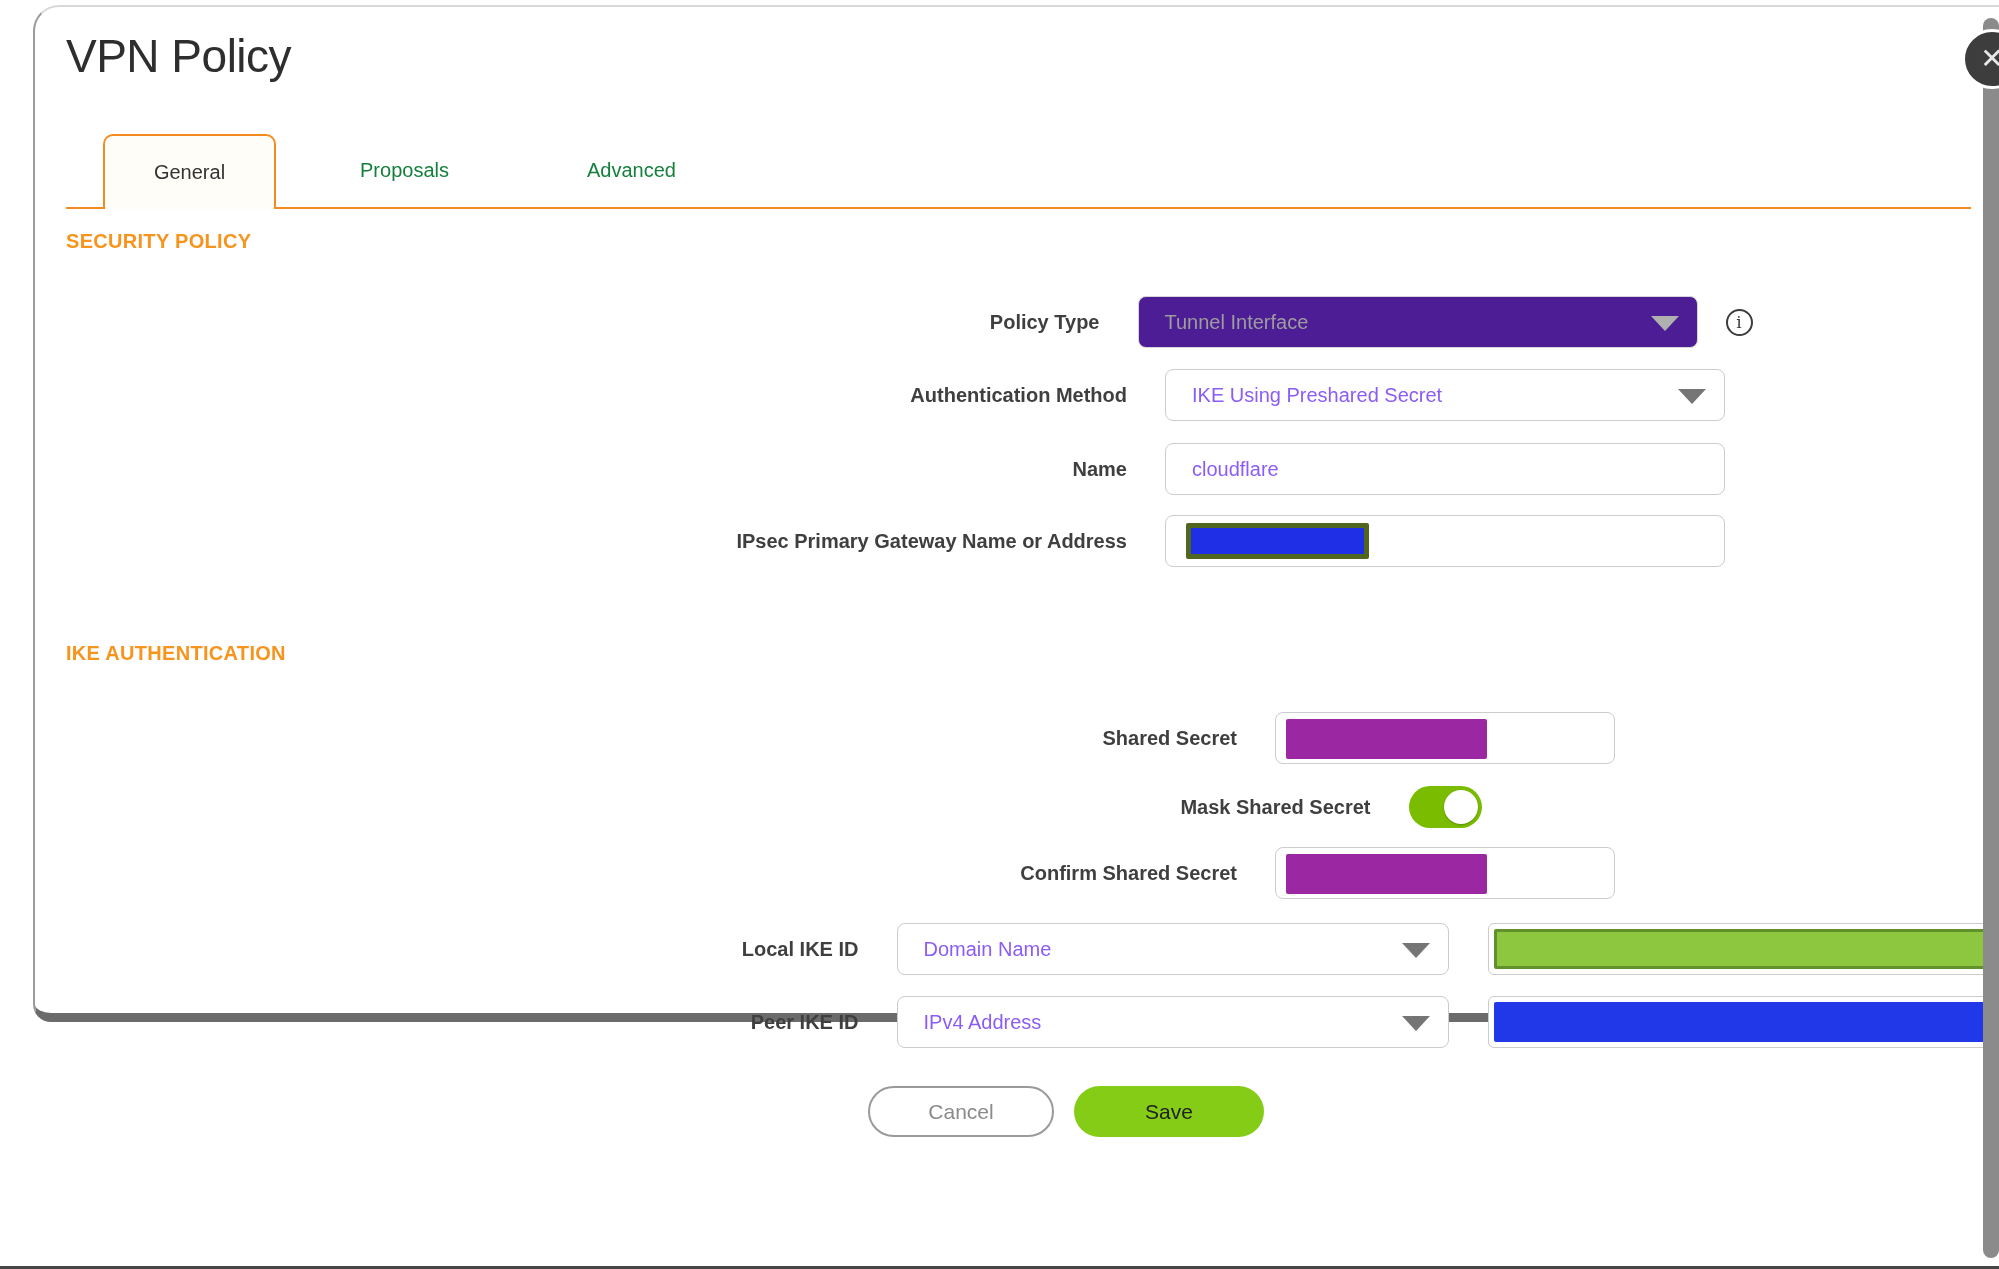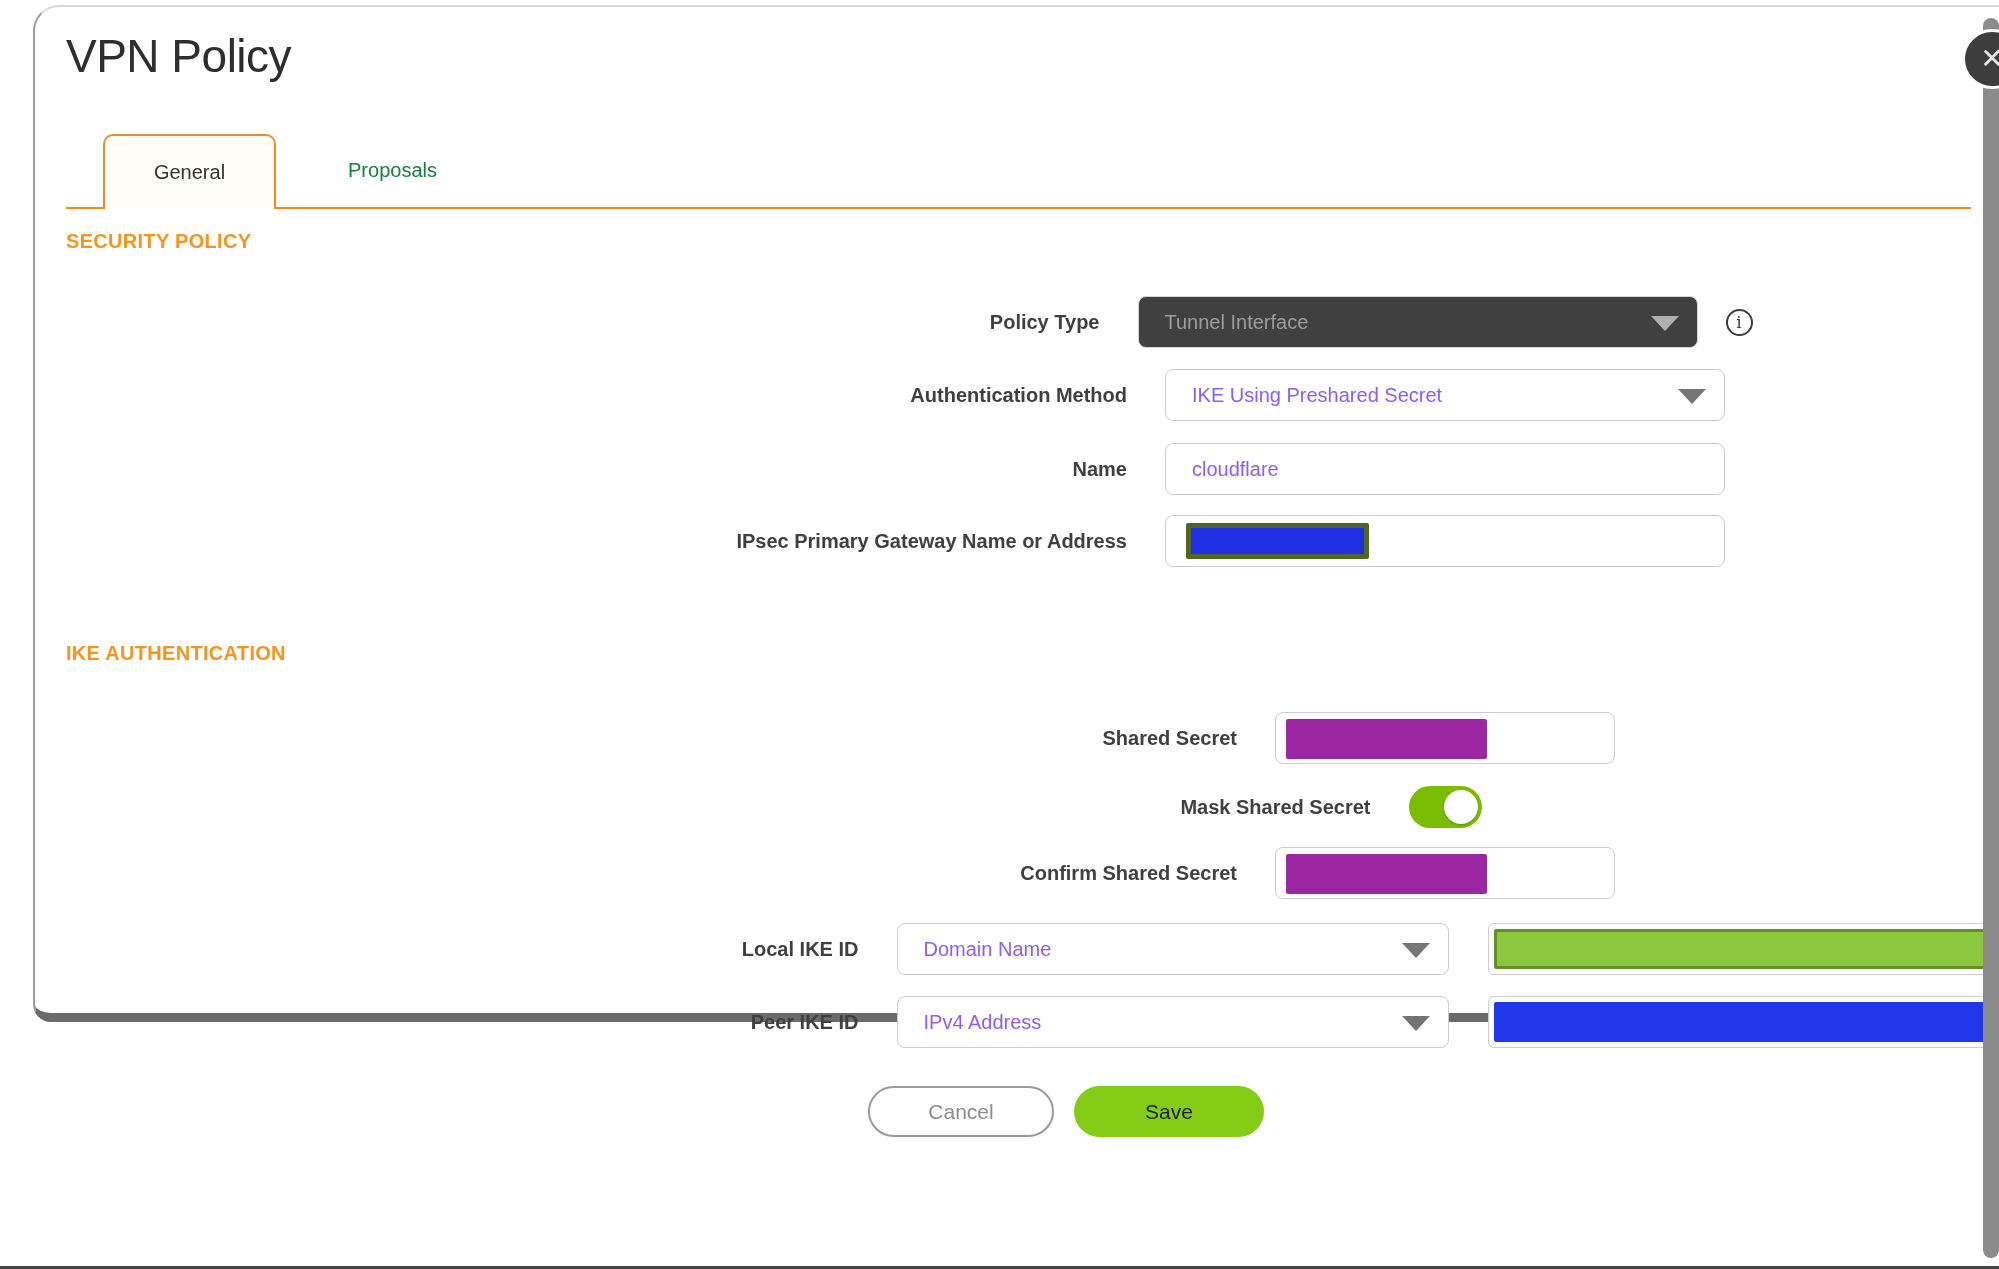--- a/index.html
+++ b/index.html
@@ -44,21 +44,21 @@
   
   .dialog-title {
     margin: 22px 0 0 31px;
     font-size: 46px; font-weight: 400; color: #2e2e2e;
     letter-spacing: -0.5px;
   }
   .tabs {
     margin: 51px 52px 0 31px;
     padding-left: 37px;
     border-bottom: 2px solid #f58b20;
-    display: flex; align-items: flex-end;
+    display: flex; align-items: flex-end; gap: 12px;
   }
   .tab {
     width: 173px; height: 73px;
     display: flex; align-items: center; justify-content: center;
     font-size: 20px; color: #15803d; cursor: pointer;
   }
   .tab.active {
     border: 2px solid #f58b20; border-bottom: none;
     border-radius: 10px 10px 0 0;
     background: #fffdf8; color: #333333;
@@ -100,21 +100,21 @@
     border: 1.5px solid #cccccc; border-radius: 8px;
     font-size: 20px; color: #8b5cf6;
     display: flex; align-items: center;
     padding-left: 26px; position: relative;
   }
   .w-main { width: 560px; }
   .w-secret { width: 340px; }
   .w-ike { width: 552px; }
   .select { cursor: pointer; }
   .select.disabled {
-    background: #404040; border-color: #d6d6d6;
+    background: #4c1d95; border-color: #d6d6d6;
     color: #9d9d9d; cursor: default;
   }
   .caret {
     position: absolute; right: 18px; top: 50%;
     margin-top: -6px;
     width: 0; height: 0;
     border-left: 14px solid transparent;
     border-right: 14px solid transparent;
     border-top: 15px solid #757575;
   }
@@ -188,20 +188,21 @@
 </head>
 <body>
 
 <div class="modal">
 
   <h1 class="dialog-title">VPN Policy</h1>
 
   <div class="tabs">
     <div class="tab active">General</div>
     <div class="tab t2">Proposals</div>
+    <div class="tab t3">Advanced</div>
   </div>
 
   <div class="section-heading sec-1">SECURITY POLICY</div>
 
   <div class="row r1">
     <div class="lbl">Policy Type</div>
     <div class="ctl select disabled w-main">
       <span>Tunnel Interface</span>
       <span class="caret"></span>
     </div>

